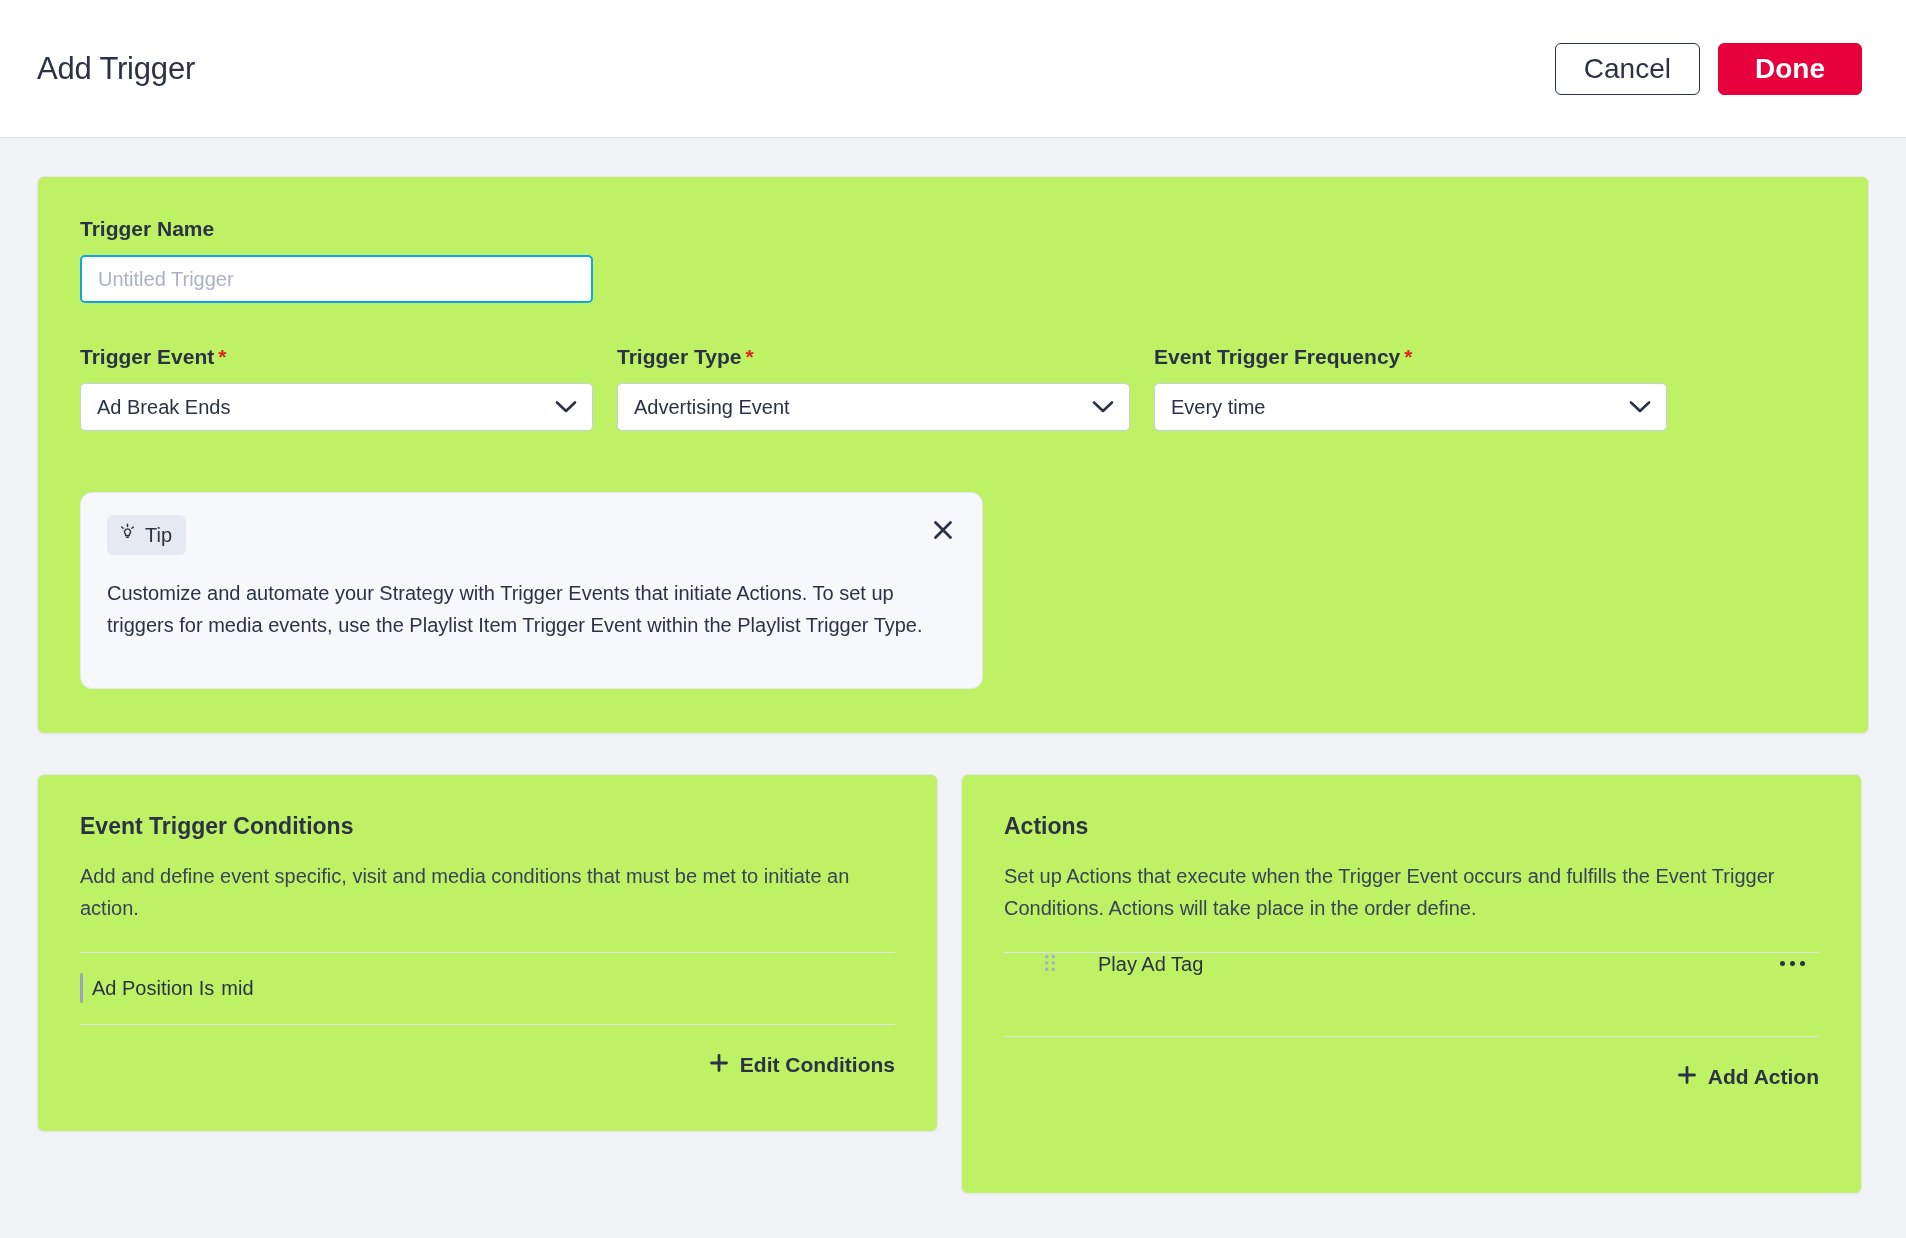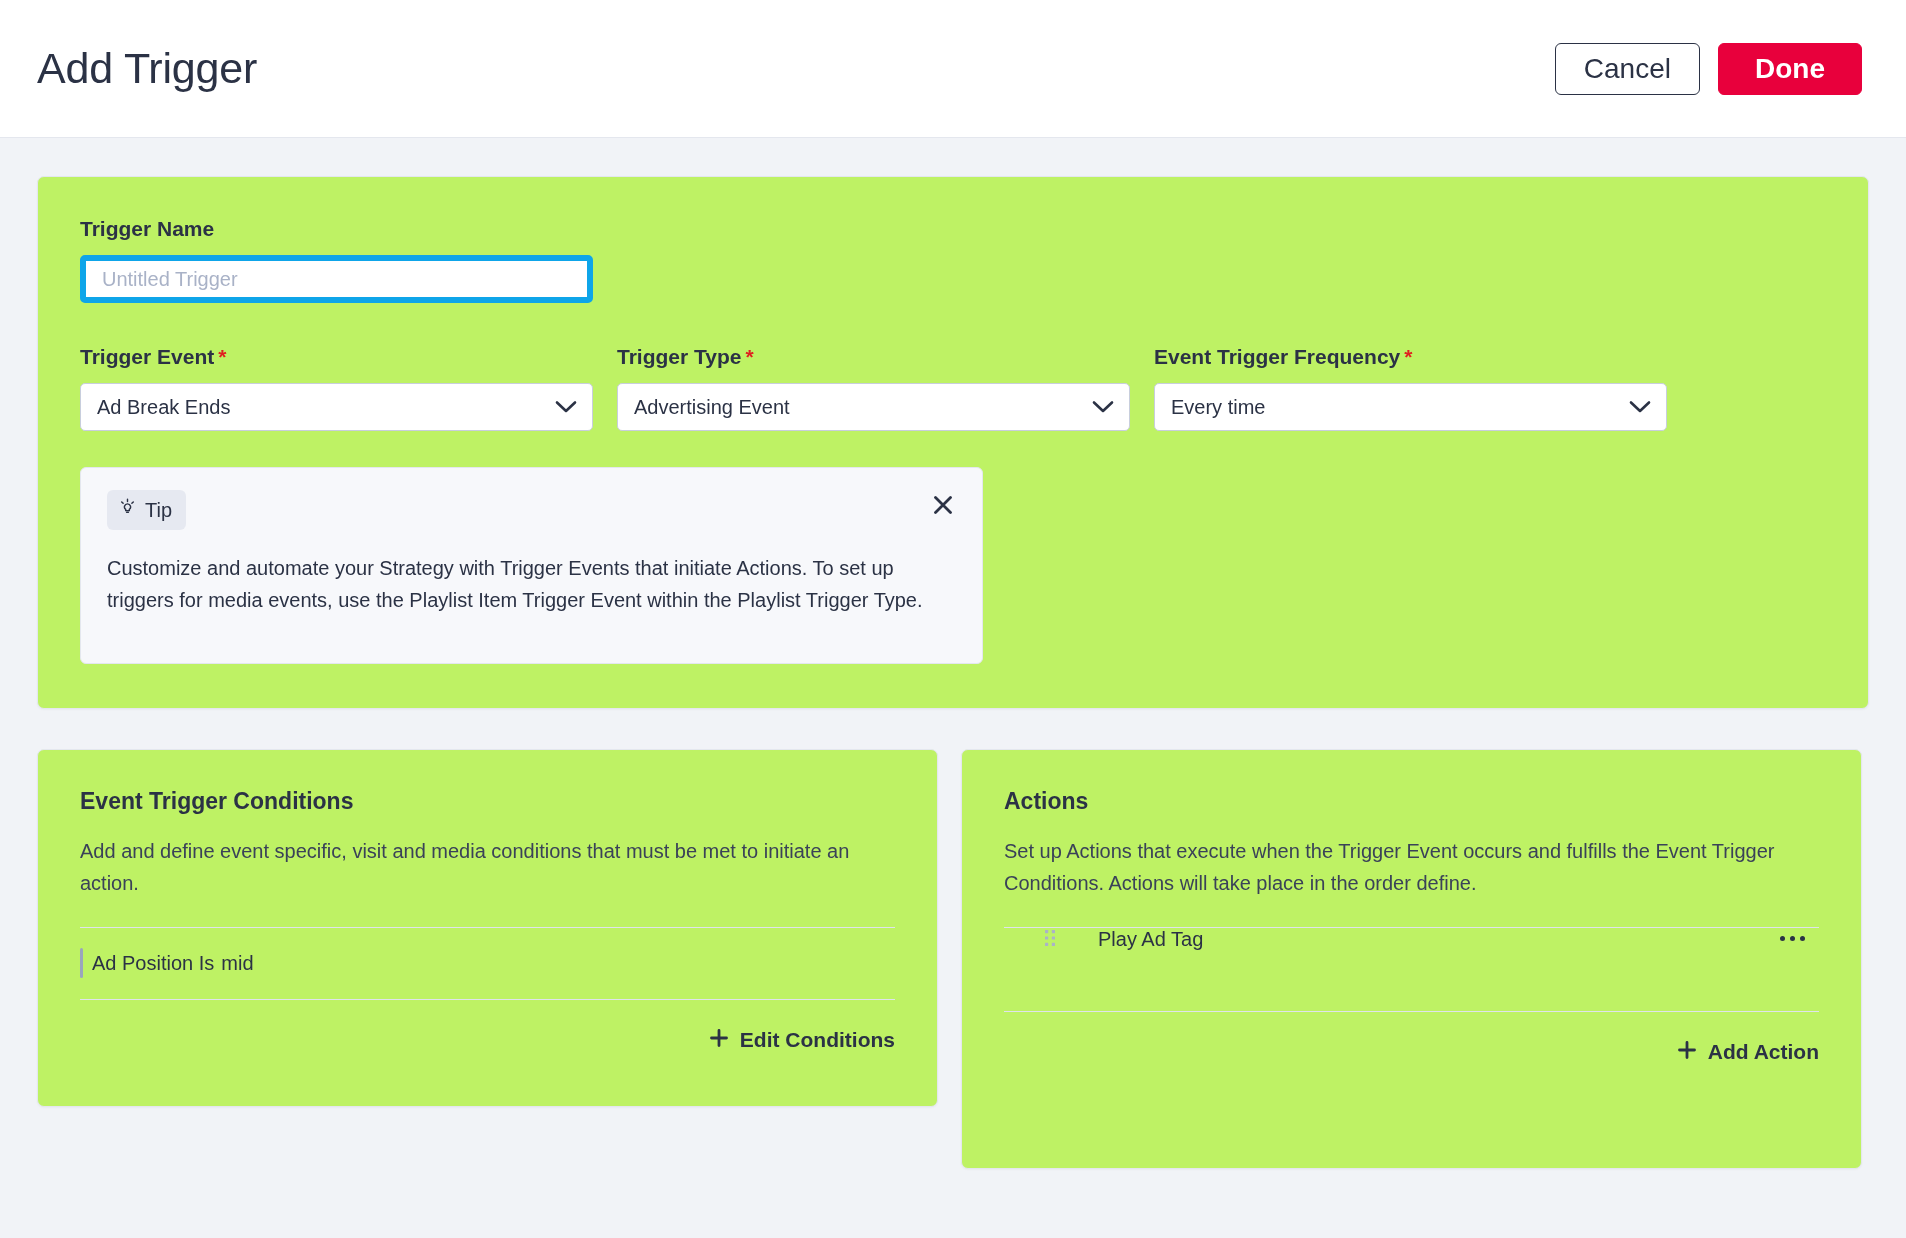--- a/index.html
+++ b/index.html
@@ -17,21 +17,21 @@
     position: relative;
     height: 138px;
     background: #ffffff;
     border-bottom: 1px solid #e4e7ee;
     display: flex;
     align-items: center;
     justify-content: space-between;
     padding: 0 44px 0 37px;
   }
   .page-title {
-    font-size: 43px;
+    font-size: 31px;
     font-weight: 400;
     letter-spacing: -0.2px;
     color: #2b3245;
     line-height: 1;
   }
   .header-actions { display: flex; align-items: center; gap: 18px; }
   .btn {
     font-family: "Liberation Sans", sans-serif;
     font-size: 28px;
     border-radius: 6px;
@@ -76,21 +76,21 @@
     font-weight: 700;
     color: #2b3245;
     margin-bottom: 14px;
     display: block;
   }
   .req { color: #e02020; font-weight: 700; margin-left: 4px; }
 
   .text-input {
     width: 513px;
     height: 48px;
-    border: 6px solid #0ea5e9;
+    border: 2px solid #0ea5e9;
     border-radius: 5px;
     font-size: 20px;
     font-family: "Liberation Sans", sans-serif;
     color: #2b3245;
     padding: 0 16px;
     background: #fff;
     outline: none;
   }
   .text-input::placeholder { color: #a9b2c7; }
 
@@ -118,25 +118,25 @@
   .chev {
     position: absolute;
     right: 16px; top: 50%;
     transform: translateY(-50%);
     pointer-events: none;
     display: flex;
   }
 
   
   .tip-box {
-    margin-top: 36px;
+    margin-top: 61px;
     width: 903px;
     background: #f7f8fb;
     border: 1px solid #e4e7ee;
-    border-radius: 6px;
+    border-radius: 12px;
     padding: 22px 24px 26px 26px;
     position: relative;
   }
   .tip-badge {
     display: inline-flex;
     align-items: center;
     gap: 8px;
     background: #e6e9f1;
     border-radius: 6px;
     padding: 8px 14px 8px 11px;

